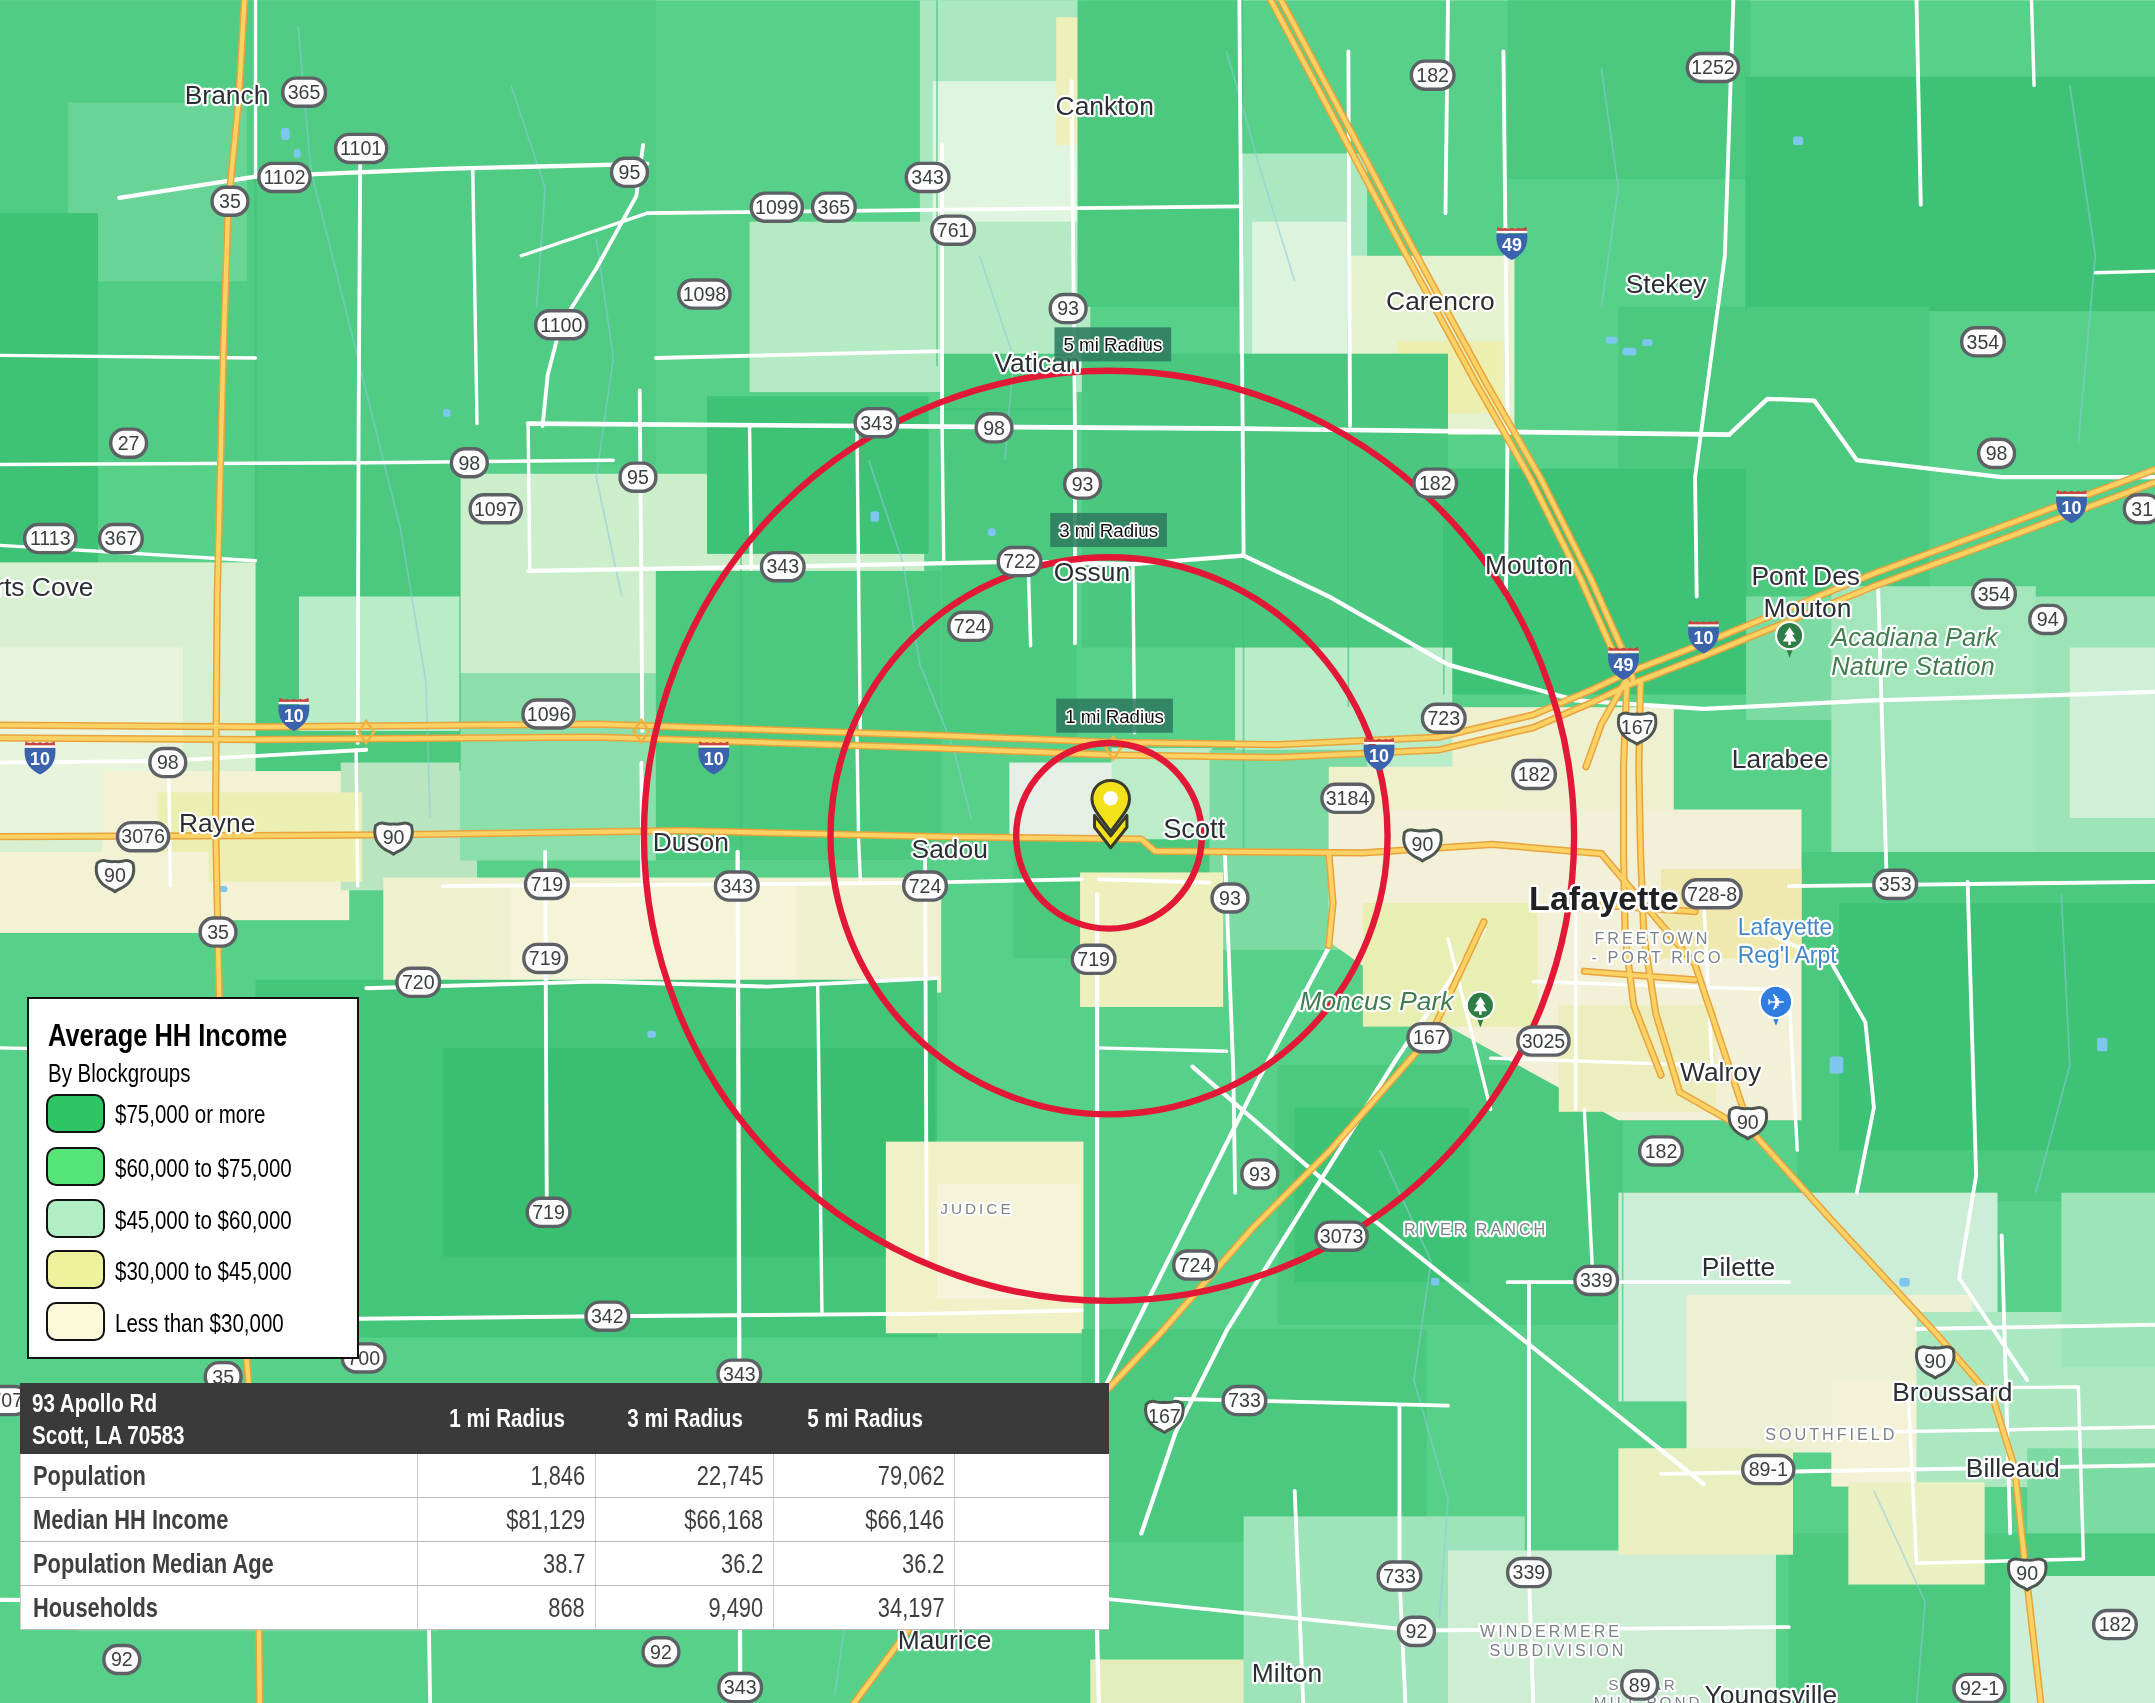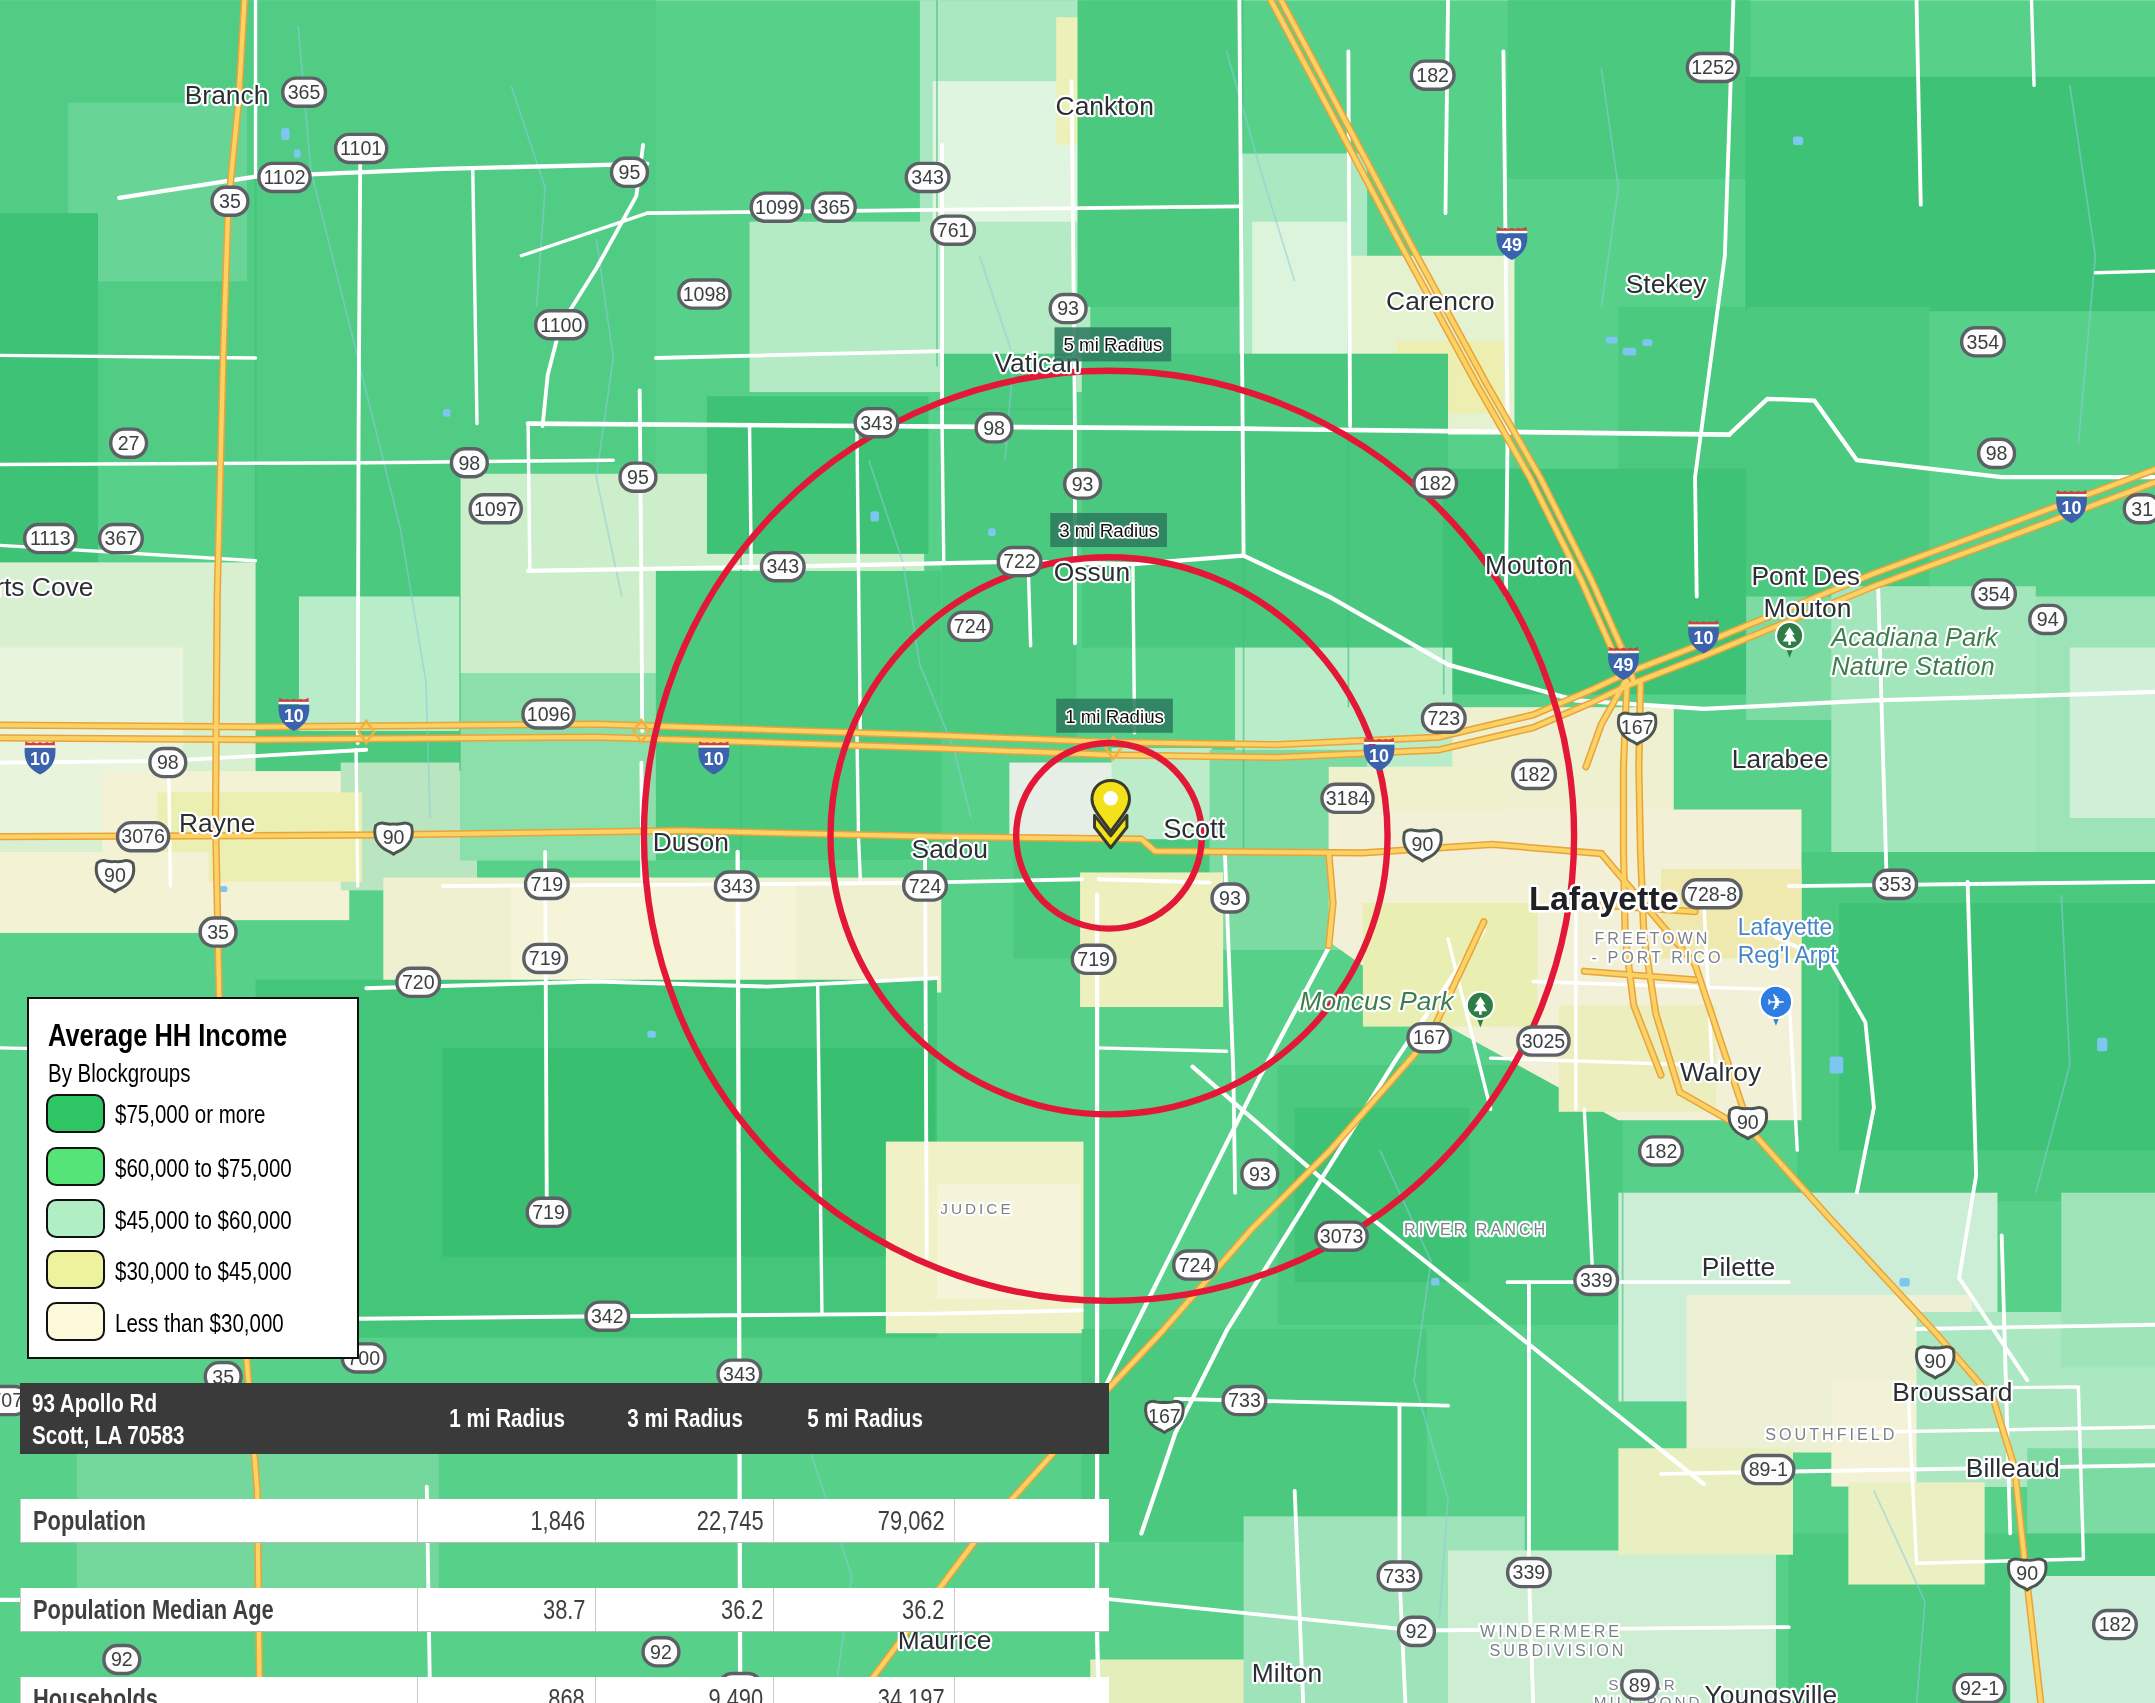--- a/index.html
+++ b/index.html
@@ -542,41 +542,55 @@
  <div style="display:flex;background:#3b3a3a;color:#fff;font-weight:bold;height:71px;align-items:center;font-size:26.4px;">
    <div style="width:398px;box-sizing:border-box;padding-left:12px;line-height:32px;"><span class="cl">93 Apollo Rd<br>Scott, LA 70583</span></div>
    <div style="width:178px;text-align:center;"><span class="ch">1 mi Radius</span></div>
    <div style="width:178px;text-align:center;"><span class="ch">3 mi Radius</span></div>
    <div style="width:181px;text-align:center;"><span class="ch">5 mi Radius</span></div>
  </div>
  <style>
   .cl{display:inline-block;transform:scaleX(0.78);transform-origin:left center;}
   .cv{display:inline-block;transform:scaleX(0.78);transform-origin:right center;}
   .ch{display:inline-block;transform:scaleX(0.78);transform-origin:center center;}
-  .tr{display:flex;background:#fff;height:43px;align-items:center;border-bottom:1.7px solid #bbb;margin-top:45px;}
+  .tr{display:flex;background:#fff;height:43px;align-items:center;border-bottom:1.7px solid #bbb;}
   .tl{width:398px;box-sizing:border-box;padding-left:12px;font-weight:bold;border-left:1.7px solid #ccc;border-right:1.7px solid #ccc;height:100%;display:flex;align-items:center;}
   .td{width:178px;box-sizing:border-box;padding-right:10.2px;text-align:center;border-right:1.7px solid #ccc;height:100%;display:flex;align-items:center;justify-content:flex-end;}
   .w3{width:181px;}
  </style>
  <div class="tr">
       <div class="tl">
         <span class="cl">Population</span>
       </div>
       <div class="td">
         <span class="cv">1,846</span>
       </div>
       <div class="td">
         <span class="cv">22,745</span>
       </div>
       <div class="td w3">
         <span class="cv">79,062</span>
       </div>
     </div>
     <div class="tr">
       <div class="tl">
+        <span class="cl">Median HH Income</span>
+      </div>
+      <div class="td">
+        <span class="cv">$81,129</span>
+      </div>
+      <div class="td">
+        <span class="cv">$66,168</span>
+      </div>
+      <div class="td w3">
+        <span class="cv">$66,146</span>
+      </div>
+    </div>
+    <div class="tr">
+      <div class="tl">
         <span class="cl">Population Median Age</span>
       </div>
       <div class="td">
         <span class="cv">38.7</span>
       </div>
       <div class="td">
         <span class="cv">36.2</span>
       </div>
       <div class="td w3">
         <span class="cv">36.2</span>

